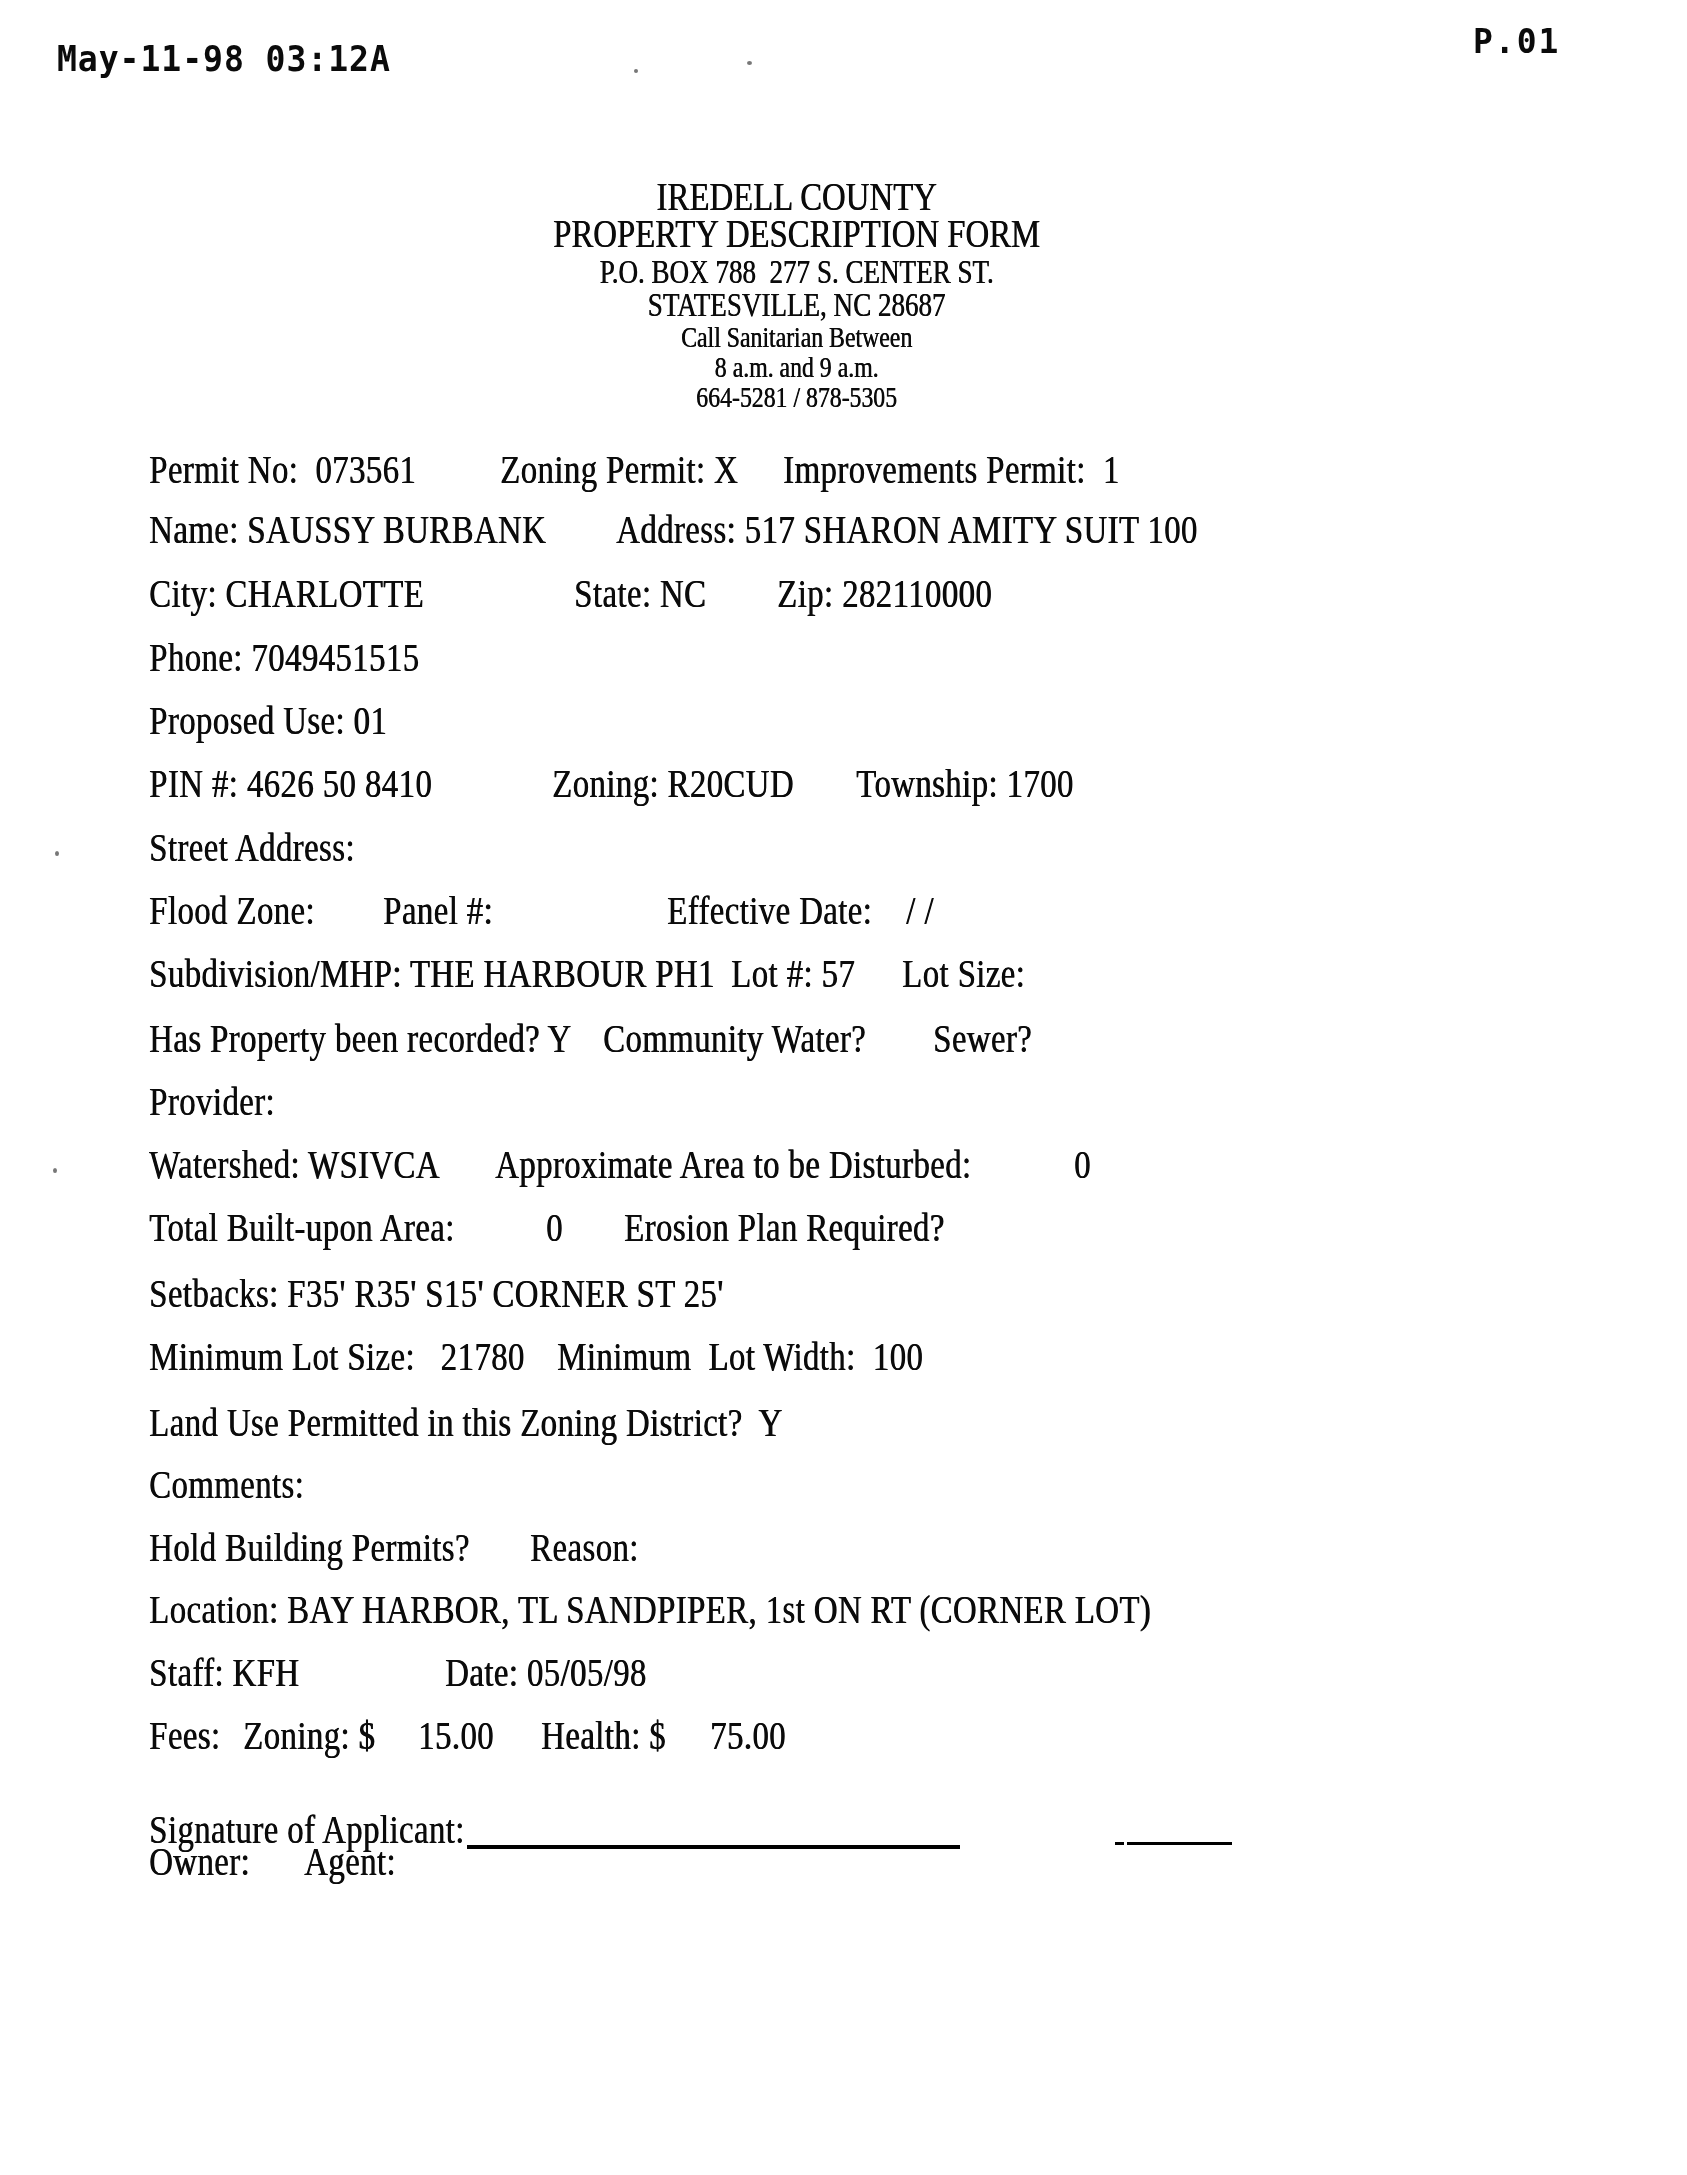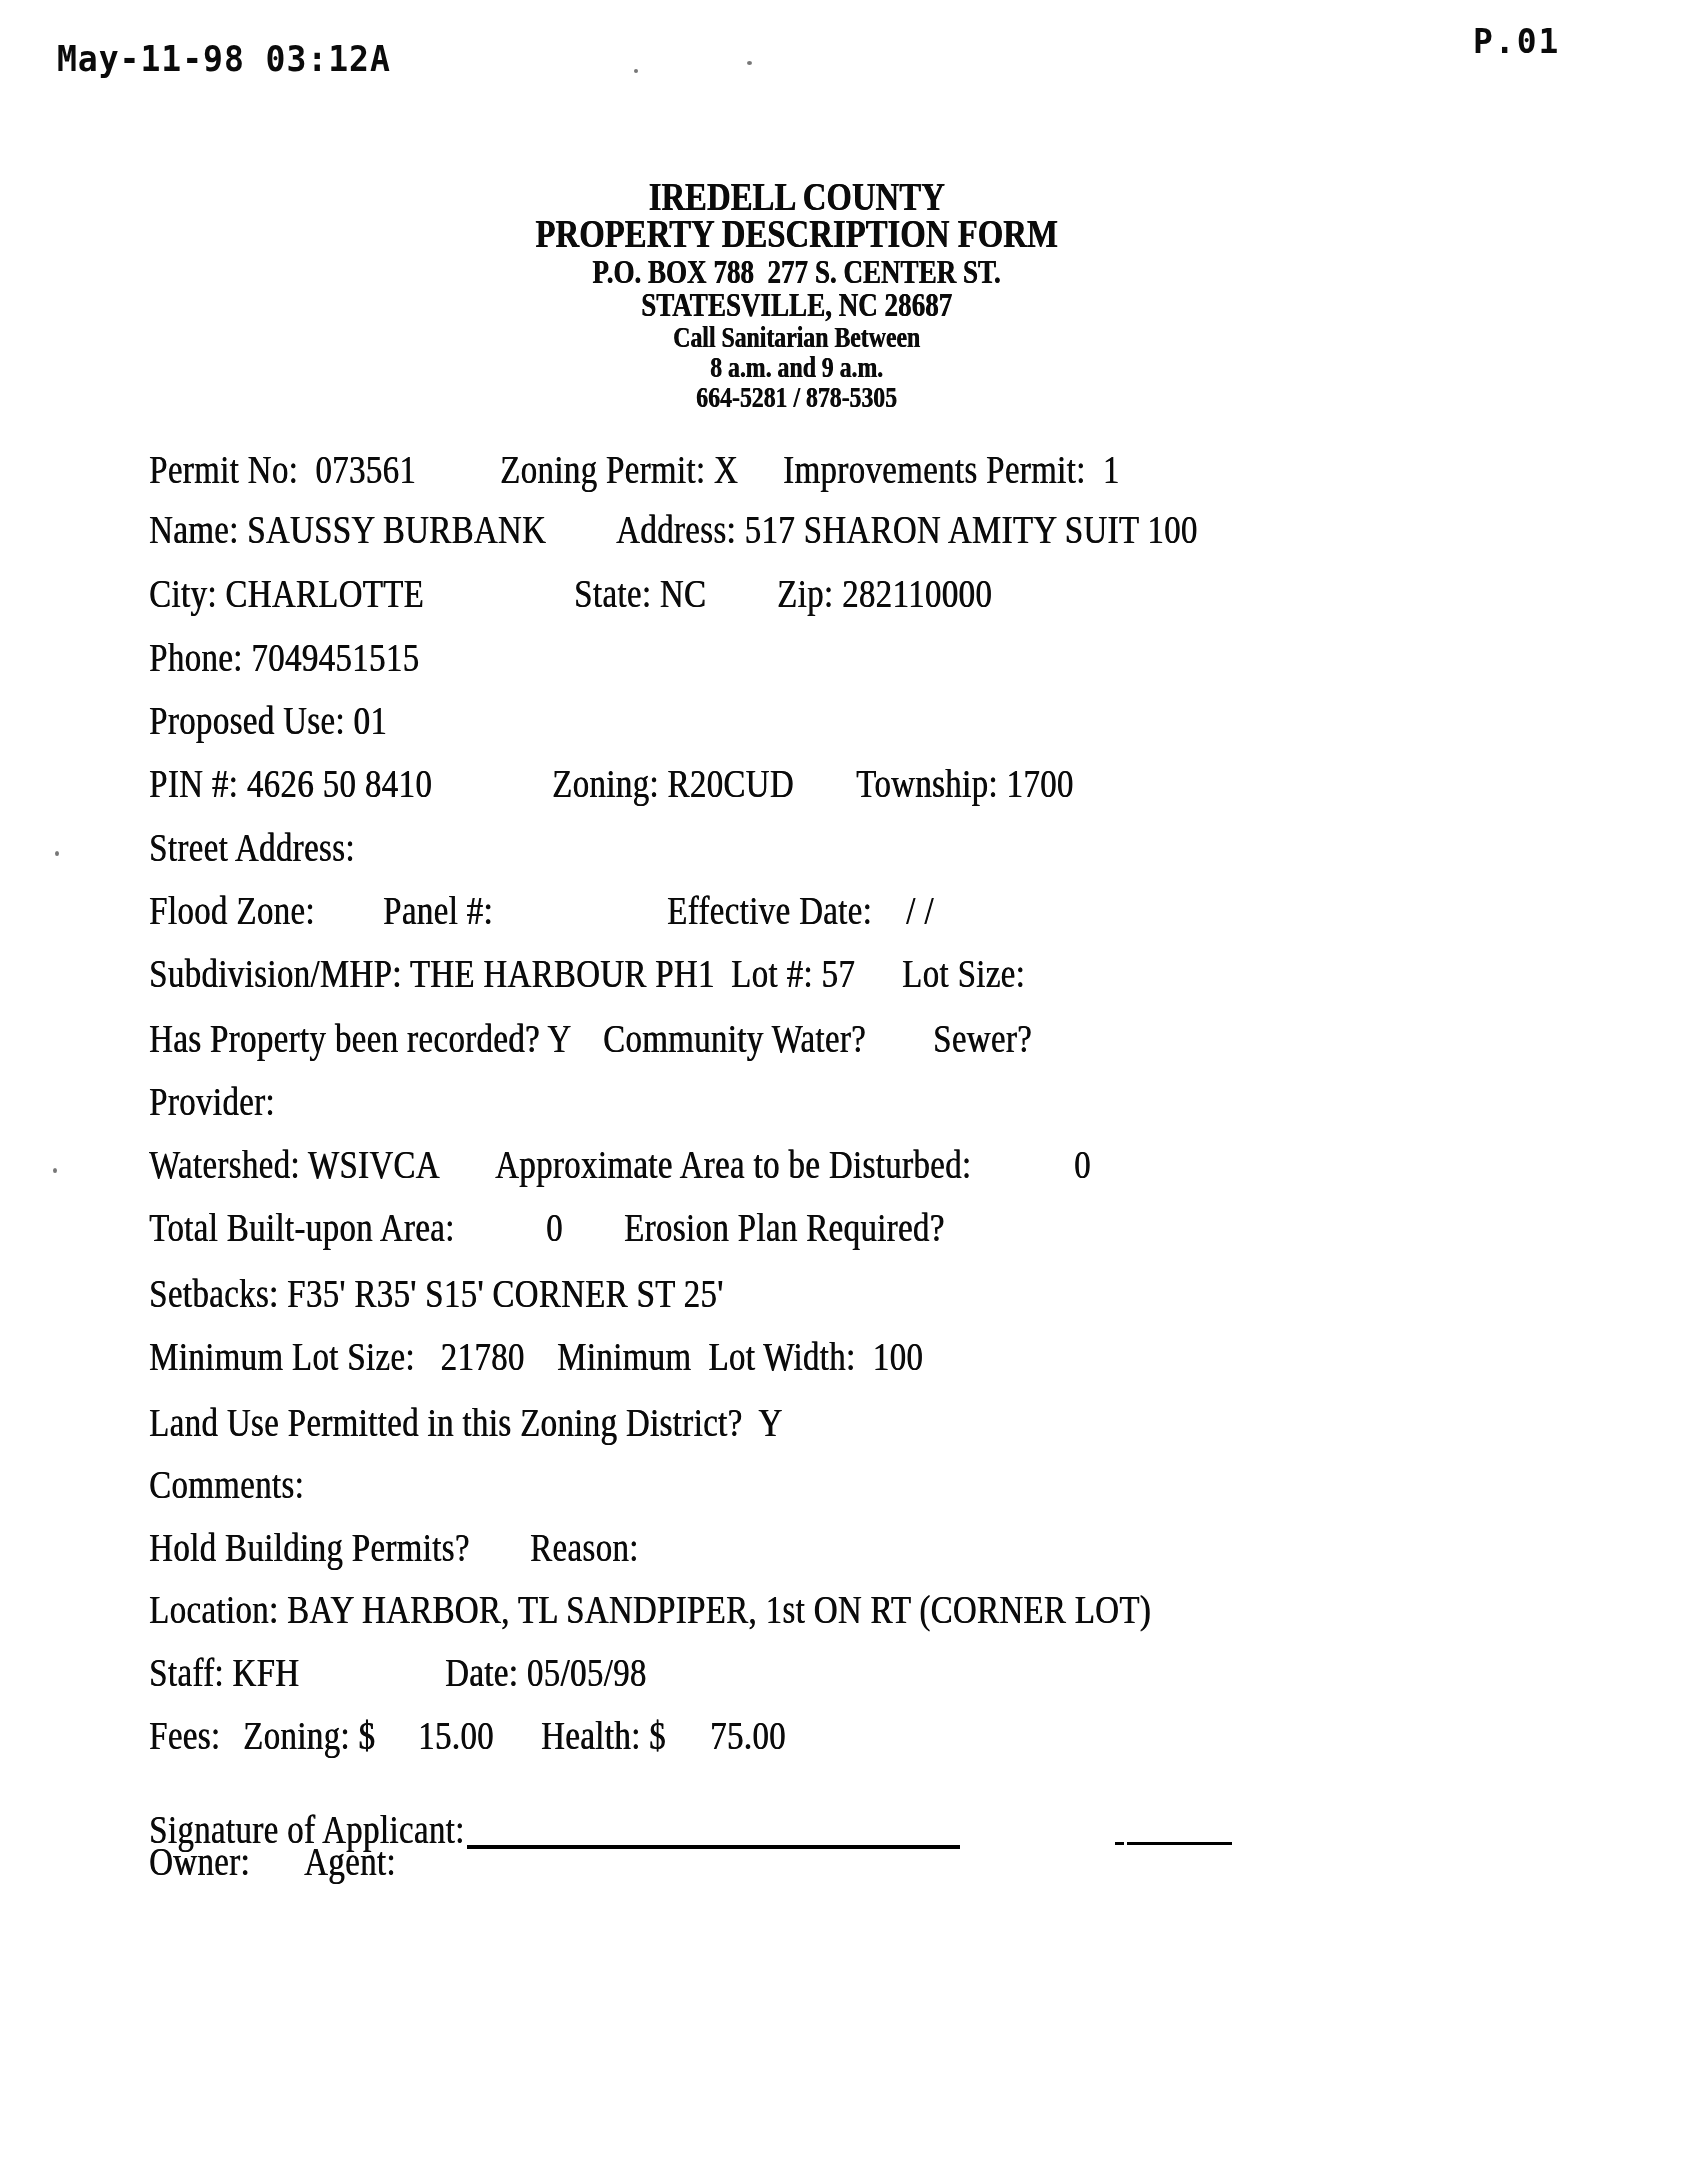--- a/index.html
+++ b/index.html
@@ -20,21 +20,21 @@
     transform: scaleX(0.92); transform-origin: 0 50%;
   }
   .fax-pn {
     position: absolute; left: 1473px; top: 22px;
     font-family: "DejaVu Sans Mono", monospace;
     font-size: 33px; font-weight: bold; letter-spacing: 2px;
   }
   
   .letterhead {
     position: absolute; left: 450px; top: 178px; width: 693px;
-    text-align: center; font-weight: bold;
+    text-align: center; font-weight: normal;
   }
   .letterhead > div {
     transform: scaleX(0.82); transform-origin: 50% 50%;
     white-space: pre; text-shadow: 0.6px 0 0 currentColor;
   }
   .lh-big   { font-size: 40px; height: 37px; line-height: 37px; }
   .lh-med   { font-size: 33px; height: 33px; line-height: 33px; }
   .lh-small { font-size: 29px; height: 30px; line-height: 30px; }
   .lh-gap   { height: 4px; }
   

